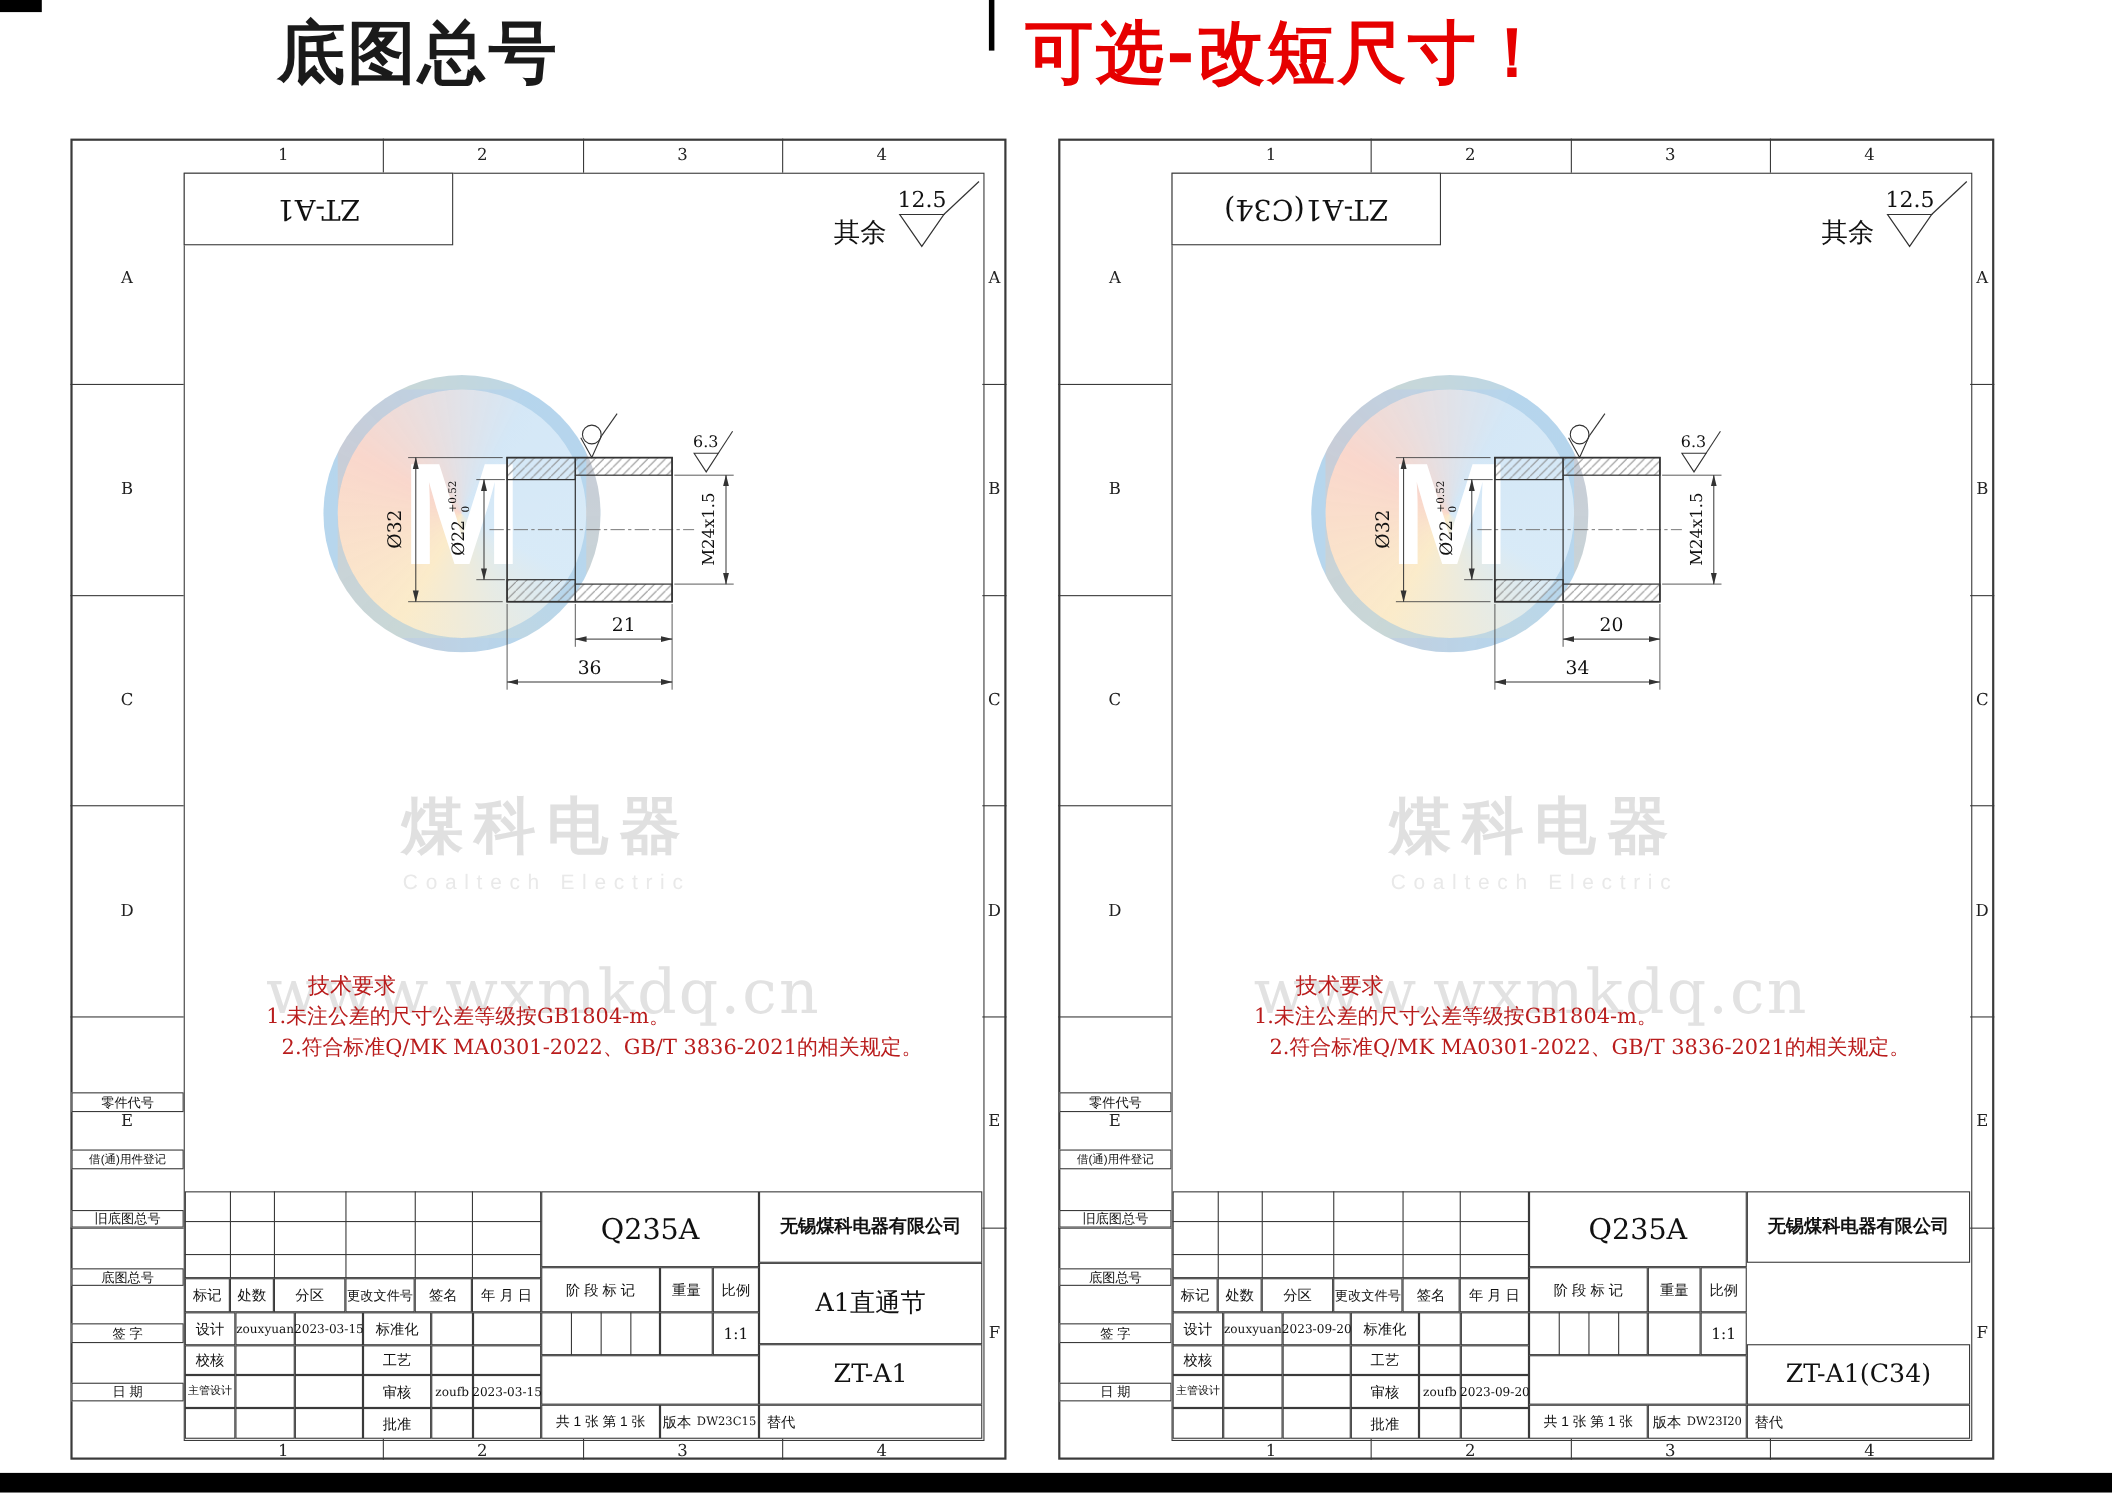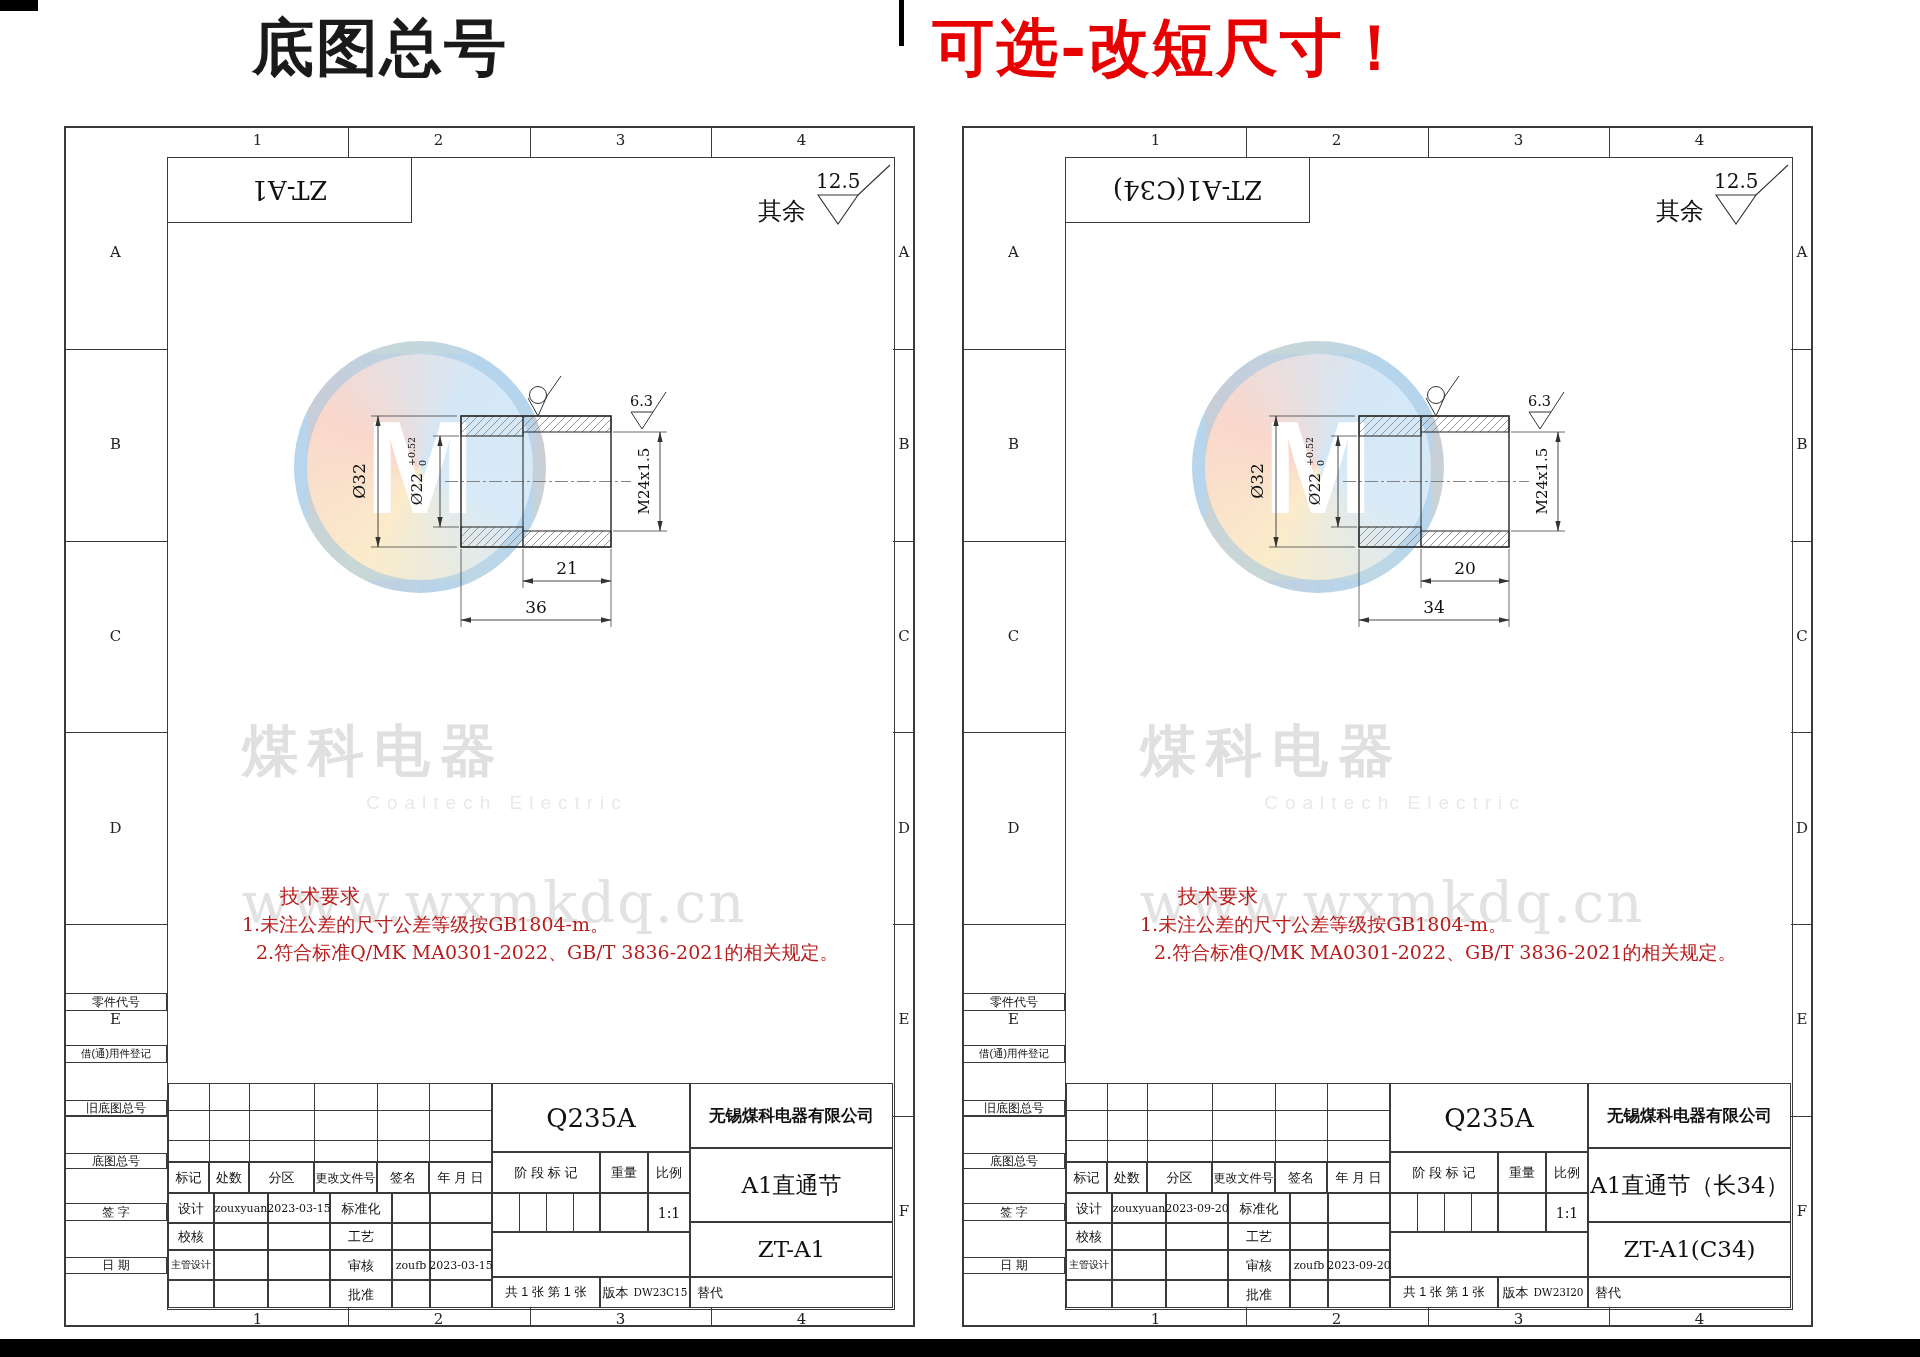--- a/index.html
+++ b/index.html
@@ -12,21 +12,21 @@
   .zn{position:absolute;width:181px;text-align:center;font:15px "DejaVu Serif",serif;color:#222}
   .zltr{position:absolute;text-align:center;font:15px "DejaVu Serif",serif;color:#222}
   .zl{left:0;width:103px}.zr{left:829px;width:22px}
   .tick{position:absolute;width:1px;background:#3a3a3a}
   .zd{position:absolute;height:1px;background:#3a3a3a}
   .docbox{position:absolute;left:103px;top:31px;width:243px;height:64px;border:1px solid #3a3a3a;display:flex;align-items:center;justify-content:center;font:26px "DejaVu Serif",serif;transform:rotate(180deg);background:#fff}
   .c{position:absolute;border:1px solid #3a3a3a;display:flex;align-items:center;justify-content:center;font-size:13px;line-height:1;box-sizing:border-box;white-space:nowrap;color:#111}
   .ln{position:absolute;background:#3a3a3a}
   .sbox{position:absolute;left:1px;width:102px;border:1px solid #3a3a3a;display:flex;align-items:center;justify-content:center;font-size:12px;box-sizing:border-box;background:#fff}
   .logo{position:absolute;left:230px;top:215px;width:226px;height:226px;border-radius:50%;border:13px solid rgba(152,196,228,.5);background:conic-gradient(from 210deg,rgba(247,216,150,.5),rgba(242,166,142,.45),rgba(170,208,238,.5),rgba(178,214,240,.5),rgba(247,216,150,.5));display:flex;align-items:center;justify-content:center;font-weight:800;font-size:132px;color:#fff}
-  .brandcn{position:absolute;left:178px;top:588px;width:510px;text-align:left;font-size:56px;font-weight:700;letter-spacing:10px;color:#e0e0e0;white-space:nowrap}
+  .brandcn{position:absolute;left:178px;top:588px;width:510px;text-align:center;font-size:56px;font-weight:700;letter-spacing:10px;color:#e0e0e0;white-space:nowrap}
   .branden{position:absolute;left:178px;top:666px;width:510px;text-align:center;font-size:19px;letter-spacing:7px;color:#e9e9e9;white-space:nowrap}
   .site{position:absolute;left:130px;top:744px;width:600px;text-align:center;font-family:"DejaVu Serif",serif;font-size:56px;letter-spacing:2px;color:#e2e2e2;white-space:nowrap}
   .tech{position:absolute;left:178px;top:756px;font-family:"DejaVu Serif",serif;font-size:19px;line-height:1.45;color:#b91c1c;white-space:nowrap}
   .tech .t0{margin-left:38px;font-size:20px}
   .tech .t2{margin-left:14px}
   .psvg,.restsvg{position:absolute}
   svg text{fill:#111;font-family:"DejaVu Serif",serif}
   .bar-bottom{position:absolute;left:0;top:1339px;width:1920px;height:18px;background:#000}
   .mark-tl{position:absolute;left:0;top:0;width:38px;height:11px;background:#000}
   .mark-mid{position:absolute;left:899px;top:0;width:5px;height:46px;background:#000}
@@ -376,19 +376,18 @@
   <div class="c" style="left:536px;top:1067px;width:48px;height:39px"></div>
   <div class="c serif" style="left:584px;top:1067px;width:42px;height:39px;font-size:14px">1:1</div>
   <div class="c" style="left:428px;top:1106px;width:198px;height:45px"></div>
   <div class="c" style="left:428px;top:1151px;width:108px;height:31px;font-size:12.5px">共 1 张  第 1 张</div>
   <div class="c" style="left:536px;top:1151px;width:90px;height:31px;gap:5px">
       <span>版本</span>
       <span class="serif" style="font-size:10.5px">DW23I20</span>
     </div>
   <div class="c" style="left:626px;top:1151px;width:203px;height:31px;justify-content:flex-start;padding-left:6px">替代</div>
   <div class="c" style="left:626px;top:957px;width:203px;height:65px;font-size:16.5px;font-weight:700">无锡煤科电器有限公司</div>
-  <div class="c serif" style="left:626px;top:1022px;width:203px;height:74px;font-size:23px">A1直通节（长34）</div>
   <div class="c serif" style="left:626px;top:1096px;width:203px;height:55px;font-size:23px">ZT-A1(C34)</div>
 </div>
 
 <div class="mark-tl"></div>
 <div class="mark-mid"></div>
 <div class="bar-bottom"></div>
 
 </body></html>

